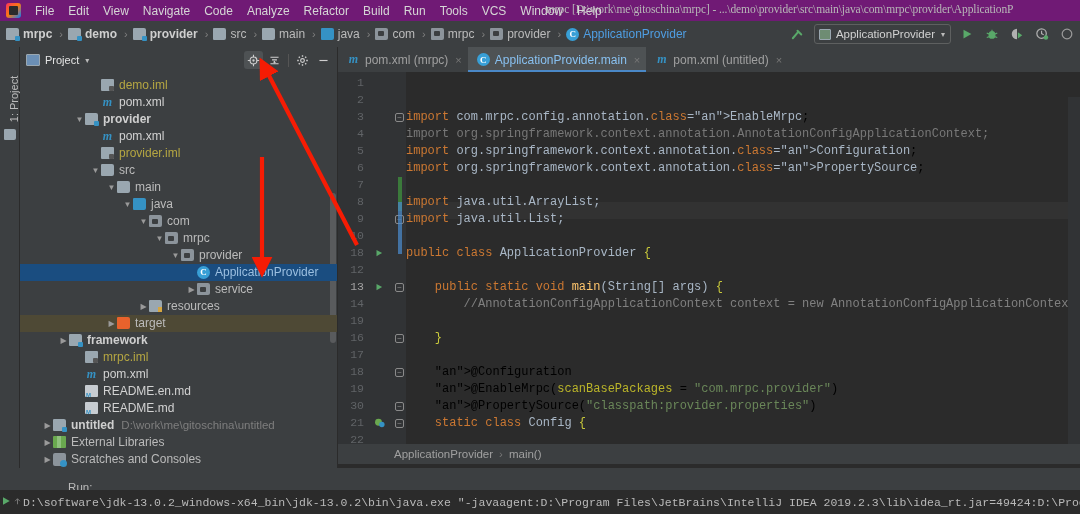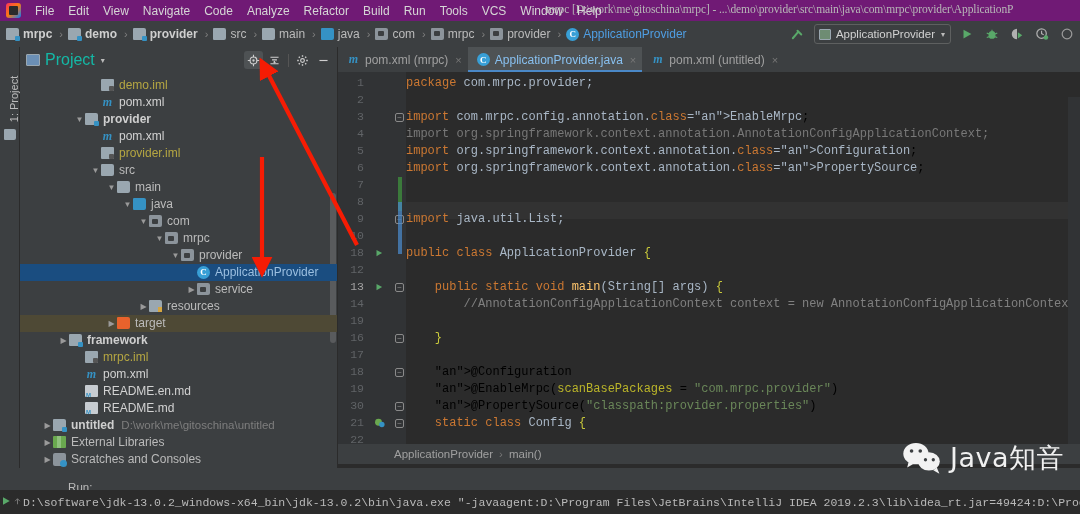--- a/index.html
+++ b/index.html
@@ -98,21 +98,21 @@
   
   .projpanel {
     position: absolute; left: 20px; top: 47px; width: 317px; height: 421px;
     background: #3c3f41;
   }
   .proj-header {
     position: relative; height: 26px; display: flex; align-items: center;
     padding-left: 6px;
   }
   .proj-header-icon { width: 14px; height: 12px; background: #6b8fb5; border:1px solid #9aa7b0; border-radius: 1px; margin-right: 5px; }
-  .proj-title { font-size: 16px; color: #14b8a6; }
+  .proj-title { font-size: 11px; color: #e5e5e5; }
   .proj-caret { color: #bbb; font-size: 8px; margin-left: 6px; }
   .proj-tools { position: absolute; right: 4px; top: 4px; display: flex; align-items: center; gap: 2px; }
   .ptool { width: 19px; height: 18px; display: flex; align-items: center; justify-content: center; border-radius: 3px; }
   .ptool.active { background: #4e5254; }
   .ptool-sep { width: 1px; height: 13px; background: #555; margin: 0 2px; }
 
   .tree {
     position: absolute; left: 0; top: 26px; width: 317px; height: 395px;
     overflow: hidden; background: #3c3f41;
   }
@@ -571,21 +571,21 @@
     <div class="tabbar">
       <div class="etab">
         <span class="etab-ico ti-m">m</span>
         <span>pom.xml (mrpc)</span>
         <span class="etab-close">×</span>
       </div>
       <div class="etab active">
         <span class="etab-ico">
           <span class="ti-cls">C</span>
         </span>
-        <span>ApplicationProvider.java</span>
+        <span>ApplicationProvider.main</span>
         <span class="etab-close">×</span>
       </div>
       <div class="etab">
         <span class="etab-ico ti-m">m</span>
         <span>pom.xml (untitled)</span>
         <span class="etab-close">×</span>
       </div>
     </div>
 
     <div class="code-wrap">
@@ -630,27 +630,27 @@
           <div class="fold-ico" style="top: 211px;">−</div>
           <div class="fold-ico" style="top: 262px;">−</div>
           <div class="fold-ico" style="top: 296px;">−</div>
           <div class="fold-ico" style="top: 330px;">−</div>
           <div class="fold-ico" style="top: 347px;">−</div>
         </div>
 
       <div class="sel-stripe" style="top:105px;height:34px;"></div>
       <div class="chg-stripe" style="top:130px;height:52px;"></div>
       <div class="codelines" id="code-root">
-          <div class="cl" style="top: 4px;"><span class="tx"><span class="k">package</span> com.mrpc.provider;</span></div>
           <div class="cl" style="top: 21px;"></div>
           <div class="cl" style="top: 38px;"><span class="tx"><span class="k">import</span> com.mrpc.config.annotation.<span <span="" class="k">class</span>="an"&gt;EnableMrpc</span>;</div>
           <div class="cl" style="top: 55px;"><span class="gr">import org.springframework.context.annotation.AnnotationConfigApplicationContext;</span></div>
           <div class="cl" style="top: 72px;"><span class="tx"><span class="k">import</span> org.springframework.context.annotation.<span <span="" class="k">class</span>="an"&gt;Configuration</span>;</div>
           <div class="cl" style="top: 89px;"><span class="tx"><span class="k">import</span> org.springframework.context.annotation.<span <span="" class="k">class</span>="an"&gt;PropertySource</span>;</div>
           <div class="cl" style="top: 106px;"></div>
+          <div class="cl" style="top: 123px;"><span class="tx"><span class="k">import</span> java.util.<span class="tx">ArrayList</span>;</span></div>
           <div class="cl" style="top: 140px;"><span class="tx"><span class="k">import</span> java.util.<span class="tx">List</span>;</span></div>
           <div class="cl" style="top: 157px;"></div>
           <div class="cl" style="top: 174px;"><span class="tx"><span class="k">public</span> <span class="k">class</span> ApplicationProvider <span class="br">{</span></span></div>
           <div class="cl" style="top: 191px;"></div>
           <div class="cl" style="top: 208px;"><span class="tx">    <span class="k">public</span> <span class="k">static</span> <span class="k">void</span> <span class="fn">main</span>(<span class="tx">String</span>[] args) <span class="br">{</span></span></div>
           <div class="cl" style="top: 225px;"><span class="cm">        //AnnotationConfigApplicationContext context = new AnnotationConfigApplicationContext(Config.class);</span></div>
           <div class="cl" style="top: 259px;"><span class="tx">    <span class="br">}</span></span></div>
           <div class="cl" style="top: 276px;"></div>
           <div class="cl" style="top: 293px;">    <span class="&lt;span">"an"</span>&gt;@Configuration</div>
           <div class="cl" style="top: 310px;">    <span class="&lt;span">"an"</span>&gt;@EnableMrpc(<span class="an">scanBasePackages</span> = <span class="s">"com.mrpc.provider"</span>)</div>
@@ -687,33 +687,20 @@
         <span>
           <svg width="11" height="11" viewBox="0 0 16 16">
               <path d="M8 12 L8 4 M4.5 7.5 L8 4 L11.5 7.5" stroke="#7a7a7a" stroke-width="1.4" fill="none"></path>
             </svg>
         </span>
       </div>
       <span class="console-text">D:\software\jdk-13.0.2_windows-x64_bin\jdk-13.0.2\bin\java.exe "-javaagent:D:\Program Files\JetBrains\IntelliJ IDEA 2019.2.3\lib\idea_rt.jar=49424:D:\Program F</span>
     </div>
   </div>
 
-  <div class="watermark">
-    <svg width="40" height="34" viewBox="0 0 46 38">
-      <ellipse cx="16" cy="14" rx="14.5" ry="12.3" fill="#f2f2f2"></ellipse>
-      <polygon points="8,22 6,30 13,26" fill="#f2f2f2"></polygon>
-      <circle cx="11" cy="11" r="2.1" fill="#3c3f41"></circle>
-      <circle cx="21" cy="11" r="2.1" fill="#3c3f41"></circle>
-      <ellipse cx="31" cy="23" rx="12.5" ry="10.5" fill="#f2f2f2"></ellipse>
-      <polygon points="40,30 43,37 36,33" fill="#f2f2f2"></polygon>
-      <circle cx="27" cy="21" r="1.9" fill="#3c3f41"></circle>
-      <circle cx="36" cy="21" r="1.9" fill="#3c3f41"></circle>
-    </svg>
-    <span class="wm-text">Java知音</span>
-  </div>
 
   <svg class="arrows">
     <defs>
       <marker id="ah" markerWidth="5" markerHeight="5" refX="2.2" refY="2.5" orient="auto">
         <polygon points="0,0 5,2.5 0,5" fill="#f61c04"></polygon>
       </marker>
     </defs>
     <line x1="357" y1="245" x2="265" y2="68" stroke="#f61c04" stroke-width="4.2" marker-end="url(#ah)"></line>
     <line x1="262" y1="157" x2="262" y2="266" stroke="#f61c04" stroke-width="4.2" marker-end="url(#ah)"></line>
   </svg>

